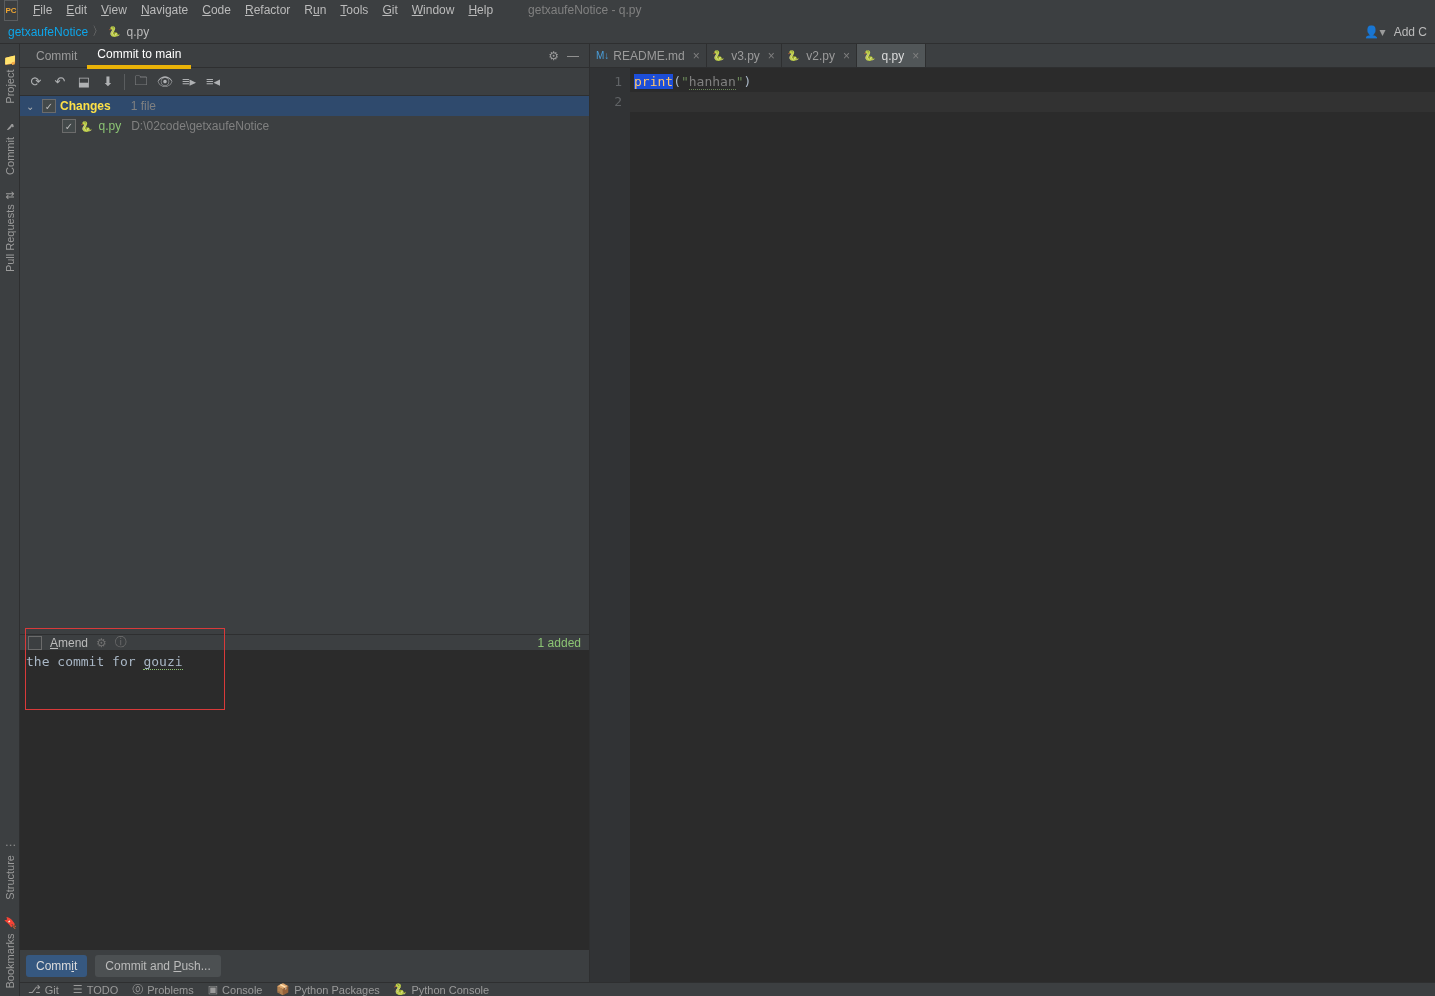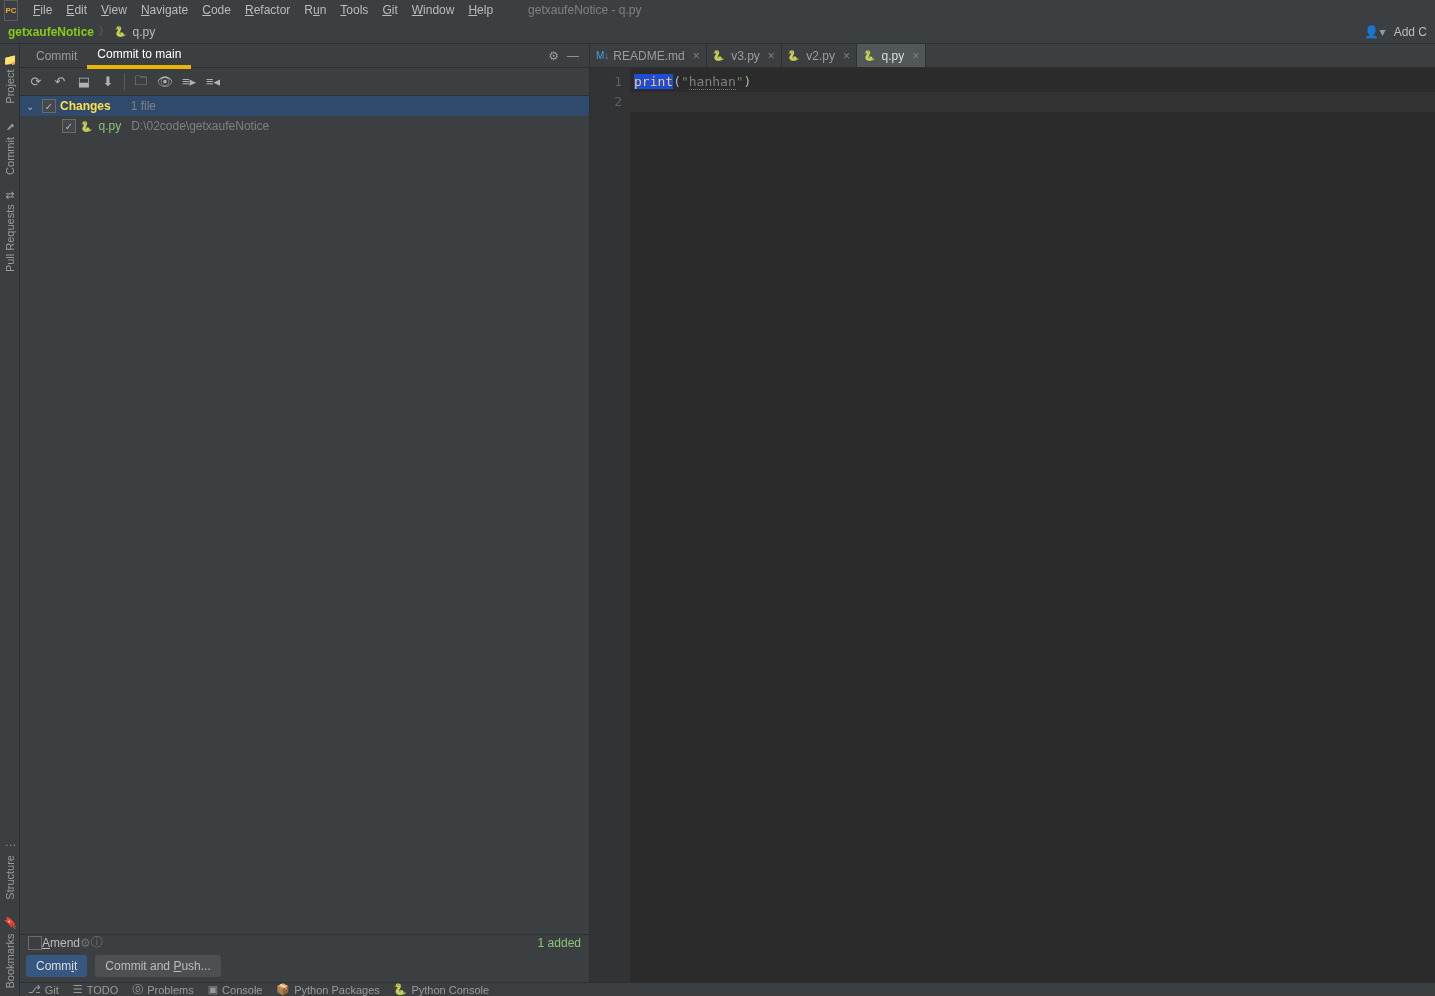--- a/index.html
+++ b/index.html
@@ -171,20 +171,21 @@
 .file-path { color: #808080; margin-left: 6px; }
 
 .changes-spacer { flex: 1; }
 
 
 .amend-bar {
   height: 16px;
   display: flex;
   align-items: center;
   padding: 0 8px;
+  gap: 8px;
   border-top: 1px solid #2e2f30;
 }
 .amend-right { margin-left: auto; color: #8cc474; }
 .highlight-box {
   position: absolute;
   border: 1px solid #d93a3a;
   pointer-events: none;
 }
 .commit-msg {
   height: 300px;
@@ -315,21 +316,21 @@
   <div class="menu-item">R<span class="u">u</span>n</div>
   <div class="menu-item"><span class="u">T</span>ools</div>
   <div class="menu-item"><span class="u">G</span>it</div>
   <div class="menu-item"><span class="u">W</span>indow</div>
   <div class="menu-item"><span class="u">H</span>elp</div>
   <div class="window-title">getxaufeNotice - q.py</div>
 </div>
 
 <div class="breadcrumb-bar">
   <div class="breadcrumb-left">
-    <span style="font-weight:bold;color:#84cc16">getxaufeNotice</span>
+    <span style="font-weight:normal;color:#0ea5e9">getxaufeNotice</span>
     <span class="breadcrumb-chev">〉</span>
     <span class="py-icon">🐍</span>
     <span>q.py</span>
   </div>
   <div class="breadcrumb-right">
     <span style="color:#9b9b9b">👤▾</span>
     <span>Add C</span>
   </div>
 </div>
 
@@ -399,20 +400,24 @@
     <div class="changes-spacer"></div>
 
     <div class="amend-bar" style="position:relative">
       <span class="chkbox" style="background:transparent;border:1px solid #6b6b6b"></span>
       <span><span class="u">A</span>mend</span>
       <span style="color:#707070">⚙</span>
       <span style="color:#707070">ⓘ</span>
       <span class="amend-right">1 added</span>
     </div>
 
+    <div class="commit-msg" style="position:relative">
+      <span><span>the commit for </span><span class="typo">gouzi</span></span>
+      <div class="highlight-box" style="left:5px;top:-22px;width:200px;height:82px"></div>
+    </div>
 
     <div class="commit-buttons">
       <div class="btn btn-primary"><span>Comm<span class="u">i</span>t</span></div>
       <div class="btn btn-secondary"><span>Commit and <span class="u">P</span>ush...</span></div>
     </div>
   </div>
 
   <div class="editor-panel">
     <div class="editor-tabs">
       <div class="editor-tab">

